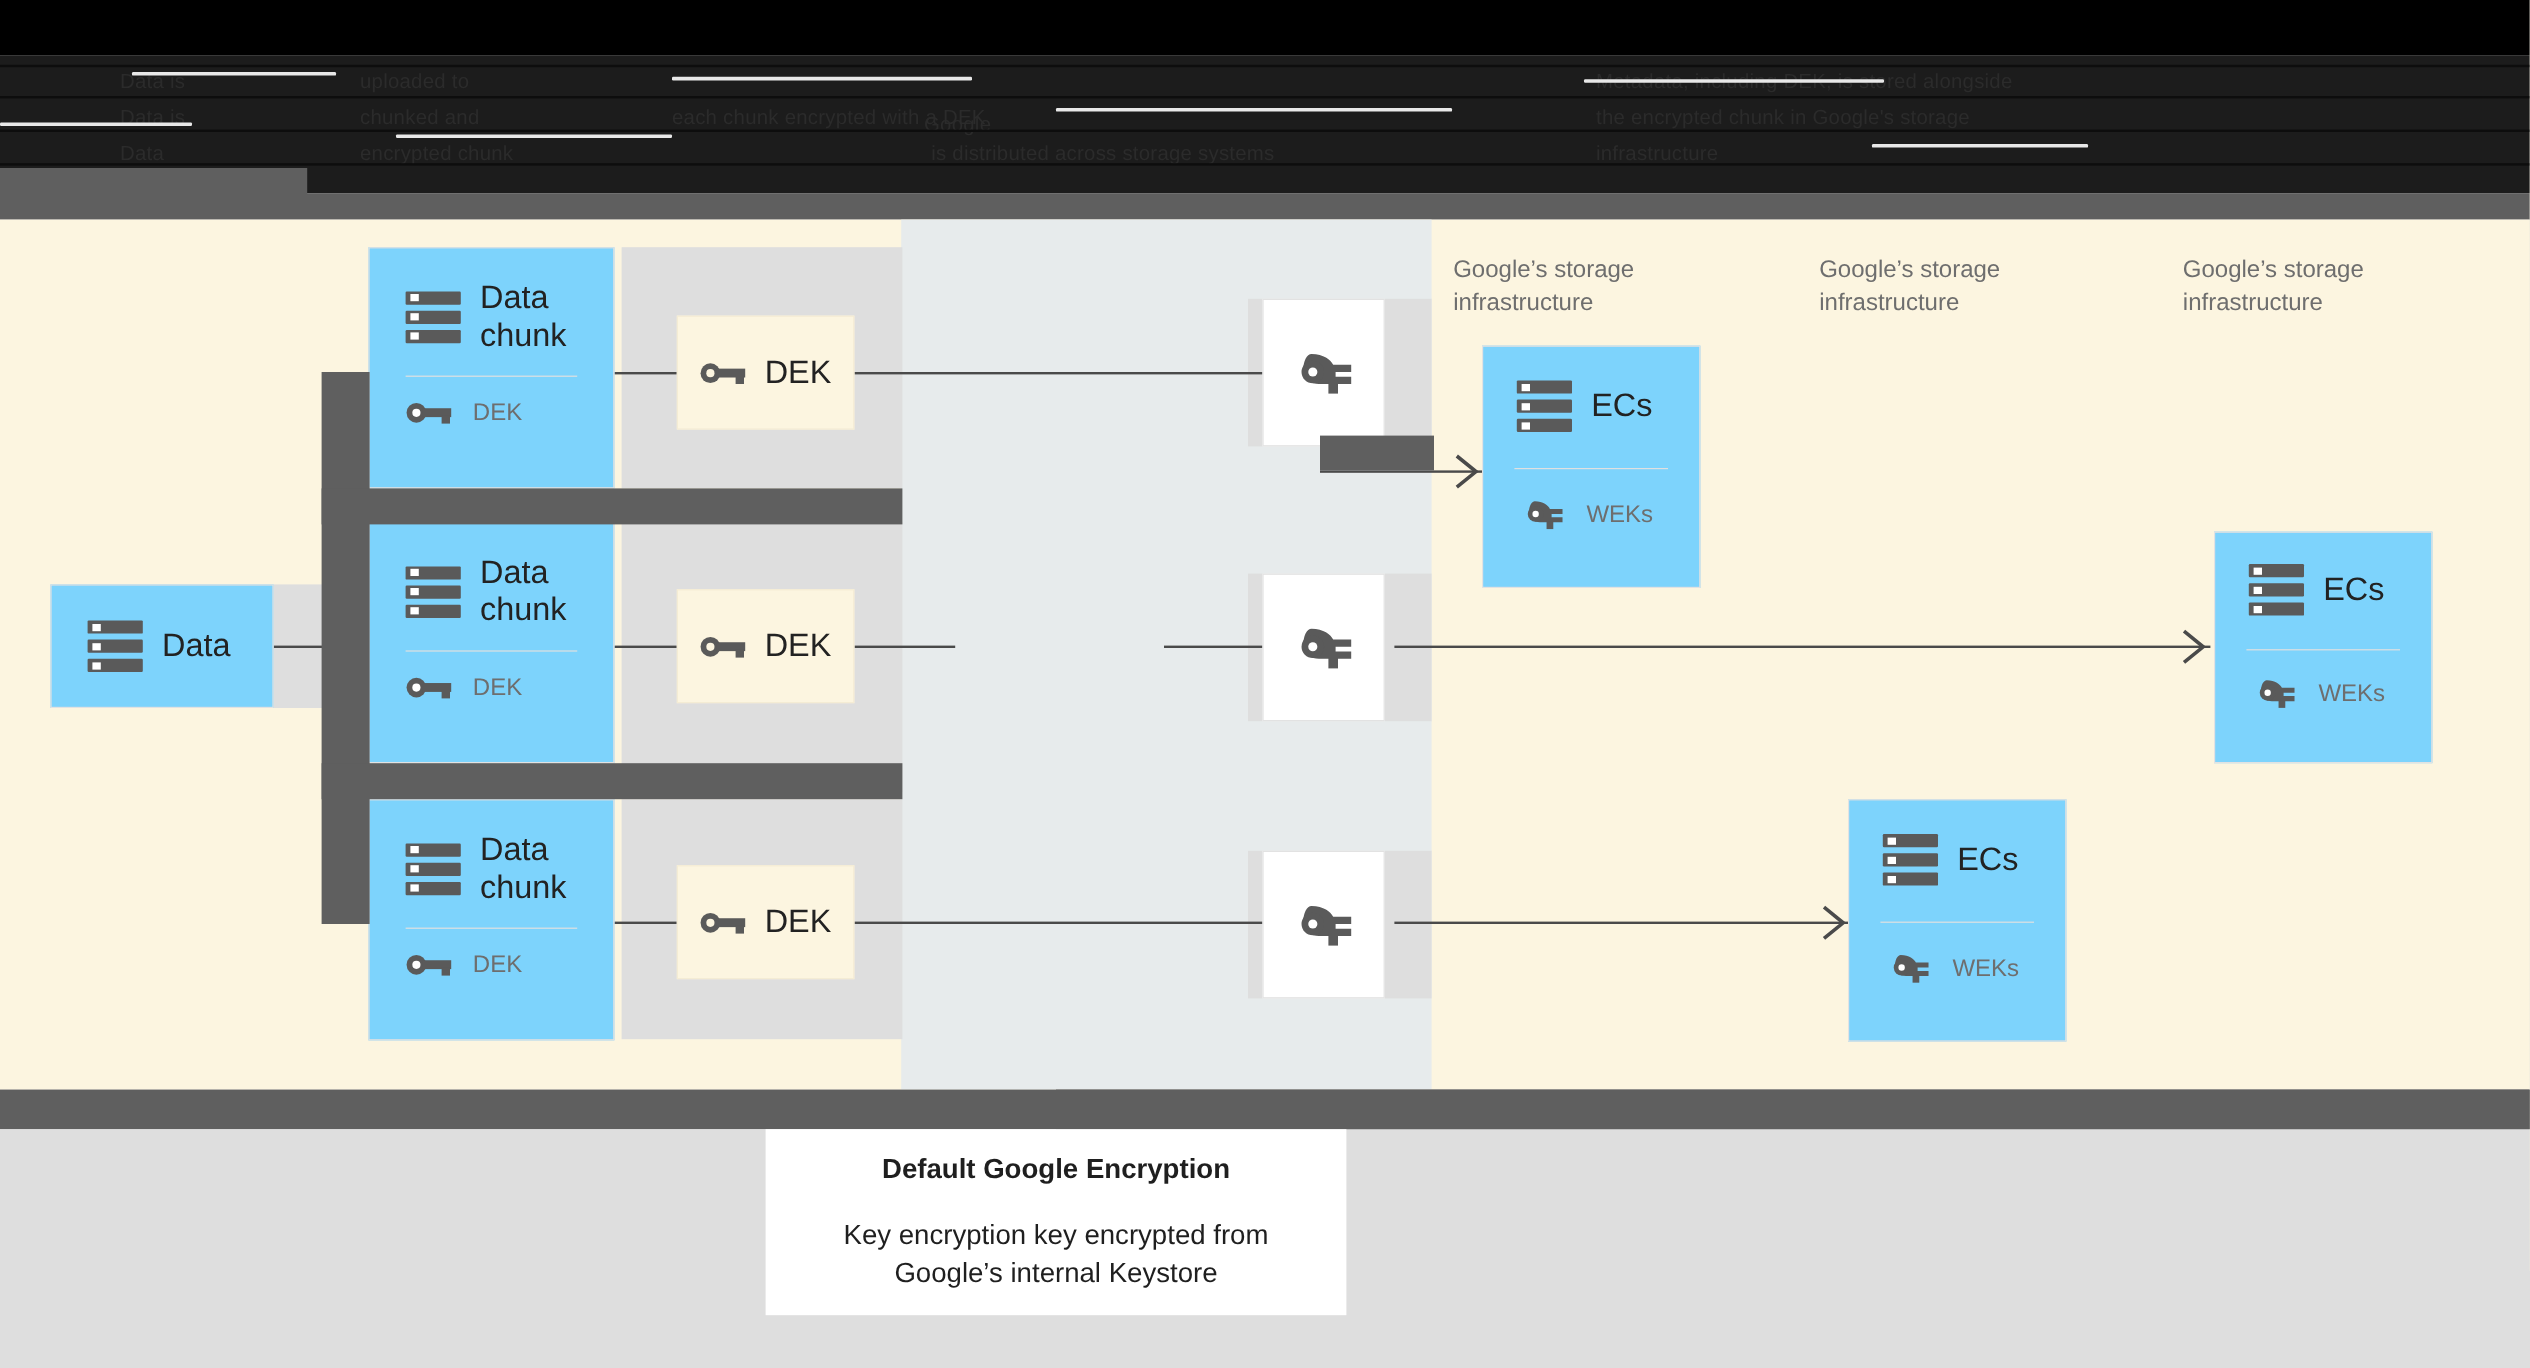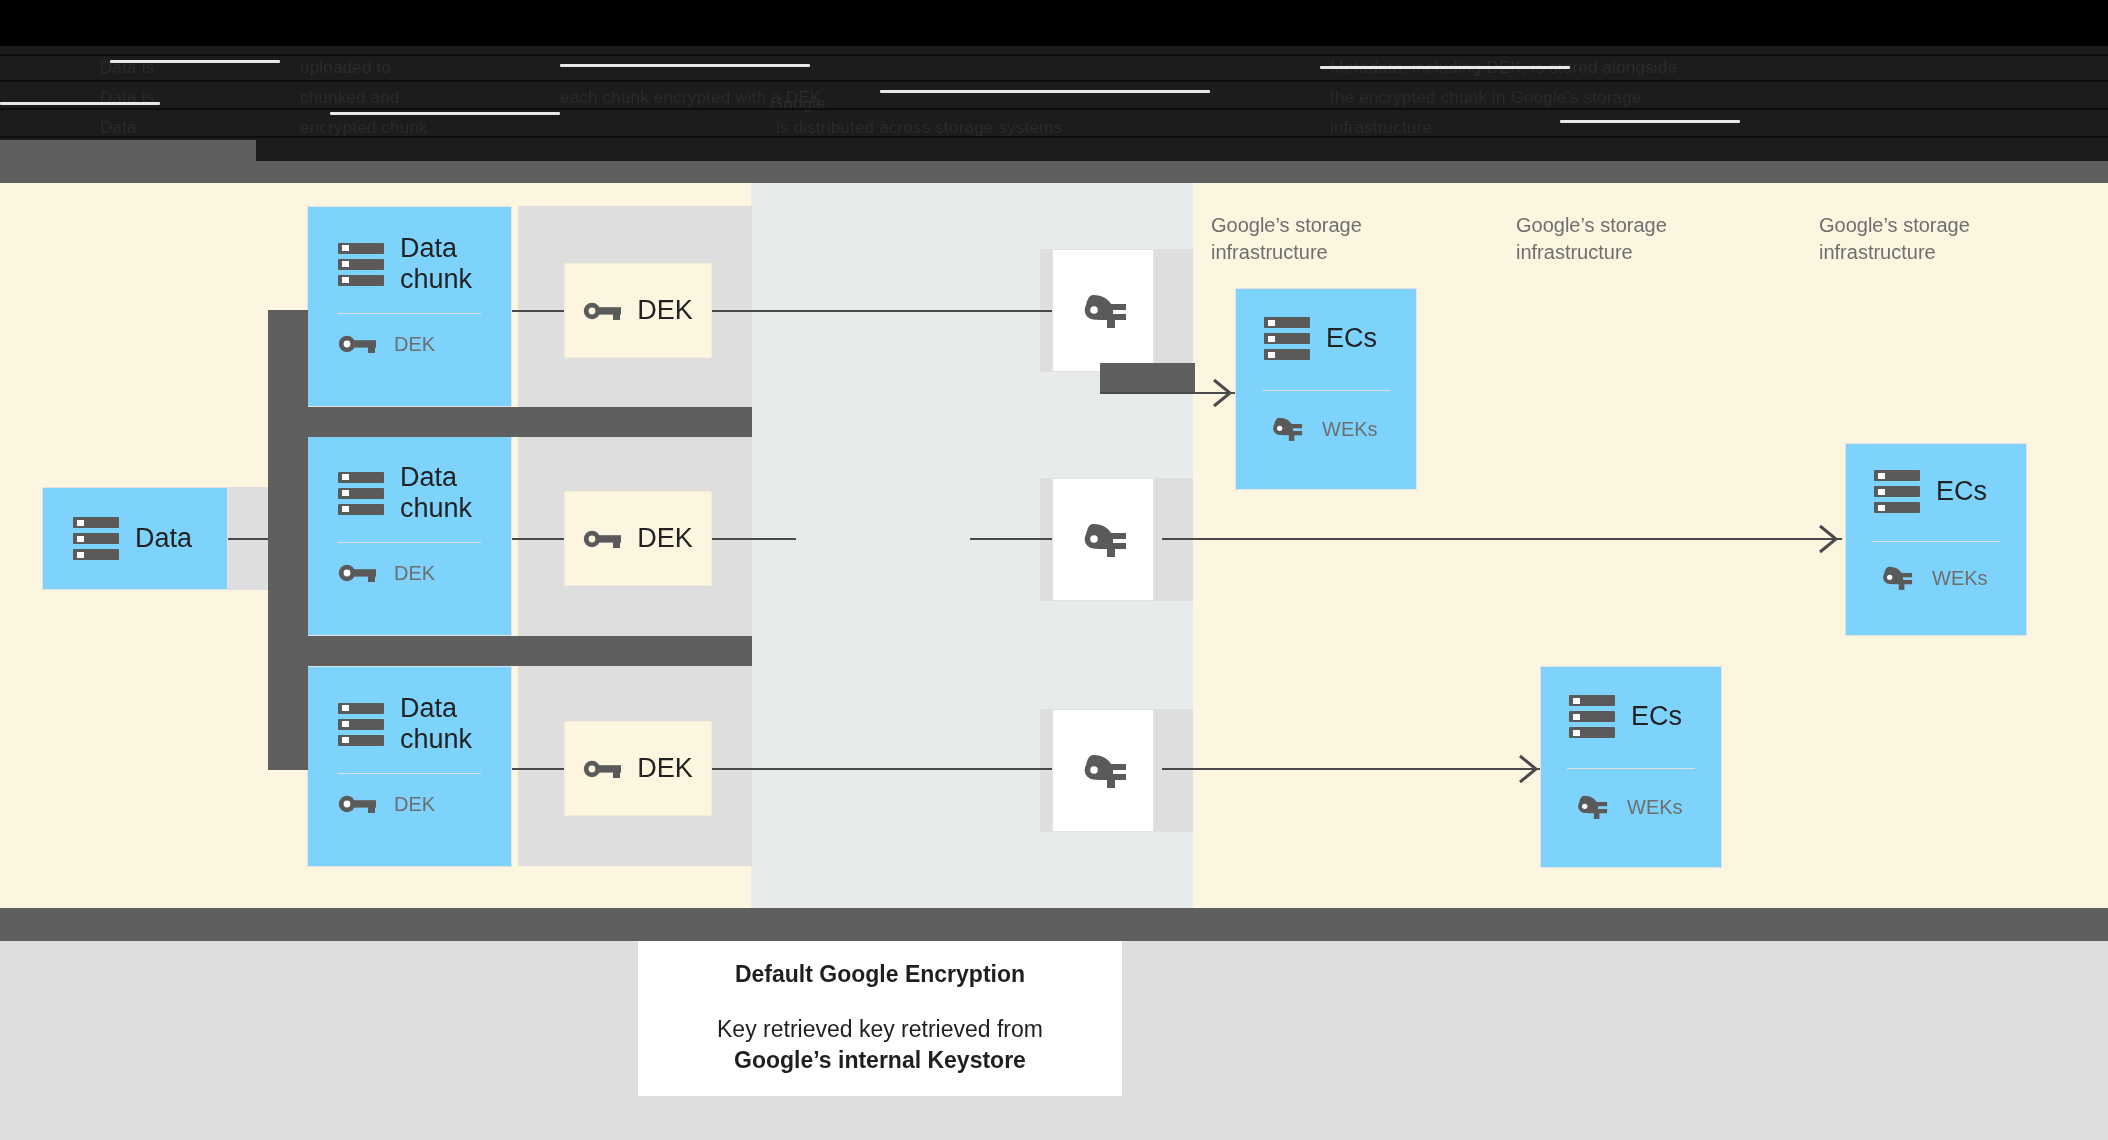--- a/index.html
+++ b/index.html
@@ -85,21 +85,21 @@
 
   
   .caption{
     position:absolute;left:638px;top:941px;width:484px;height:155px;
     background:#ffffff;box-sizing:border-box;
     display:flex;flex-direction:column;align-items:center;justify-content:center;
     text-align:center;
   }
   .cap-title{font-size:23px;font-weight:bold;color:#1f1f1f;margin-bottom:26px;}
   .cap-body{font-size:23px;color:#1f1f1f;line-height:1.35;}
-  .cap-body b{font-weight:bold;}
+  .cap-body b{font-weight:normal;}
 </style>
 </head>
 <body>
 
 <div id="stage">
 
   <div class="band band-black"></div>
   <div class="band band-topdark"></div>
   <div class="band band-darkbar-top"></div>
   <div class="band band-cream"></div>
@@ -385,16 +385,16 @@
   <div class="occl" style="left:268px;top:407px;width:484px;height:30px;"></div>
   <div class="occl" style="left:268px;top:636px;width:484px;height:30px;"></div>
   <div class="occl" style="left:1100px;top:363px;width:95px;height:29px;"></div>
   <div class="occl" style="left:880px;top:908px;width:1228px;height:33px;"></div>
 
 </div>
 
 <div class="caption">
   <div class="cap-title">Default Google Encryption</div>
   <div class="cap-body">
-    <span>Key retrieved key retrieved from</span><br>
+    <span>Key encryption key encrypted from</span><br>
     <b>Google’s internal Keystore</b>
   </div>
 </div>
 
 </body></html>

